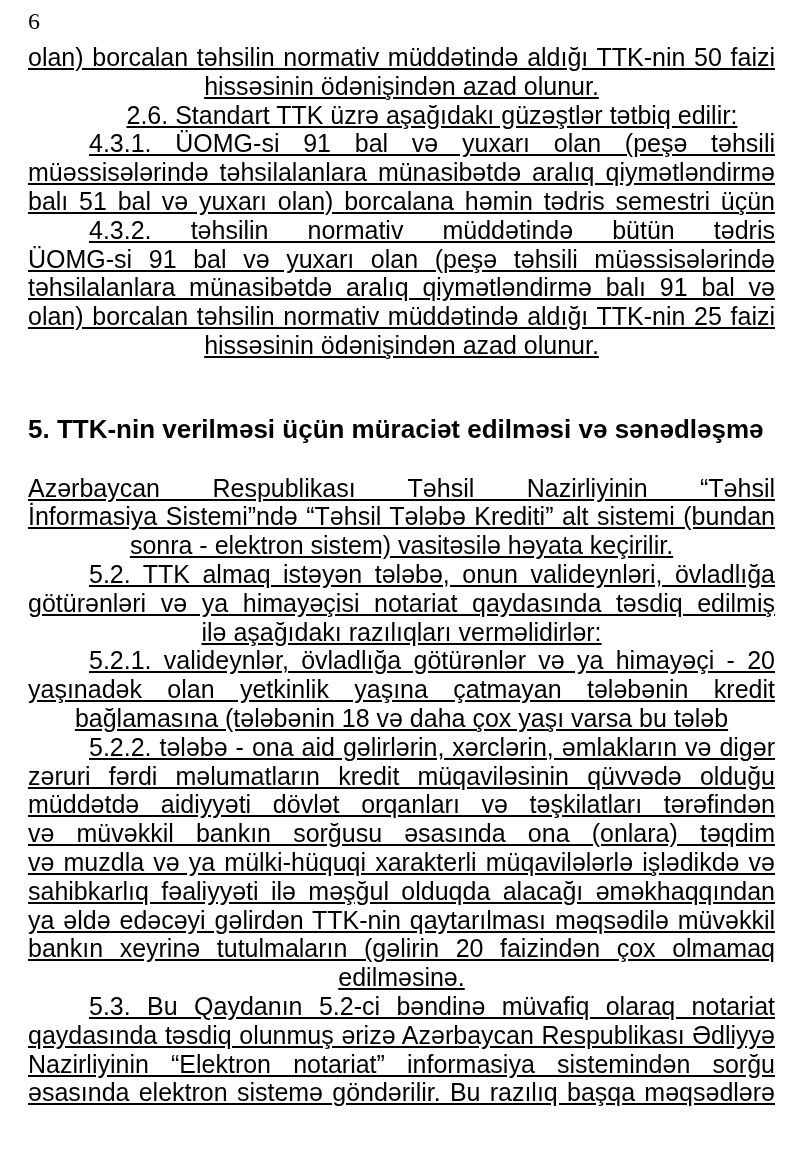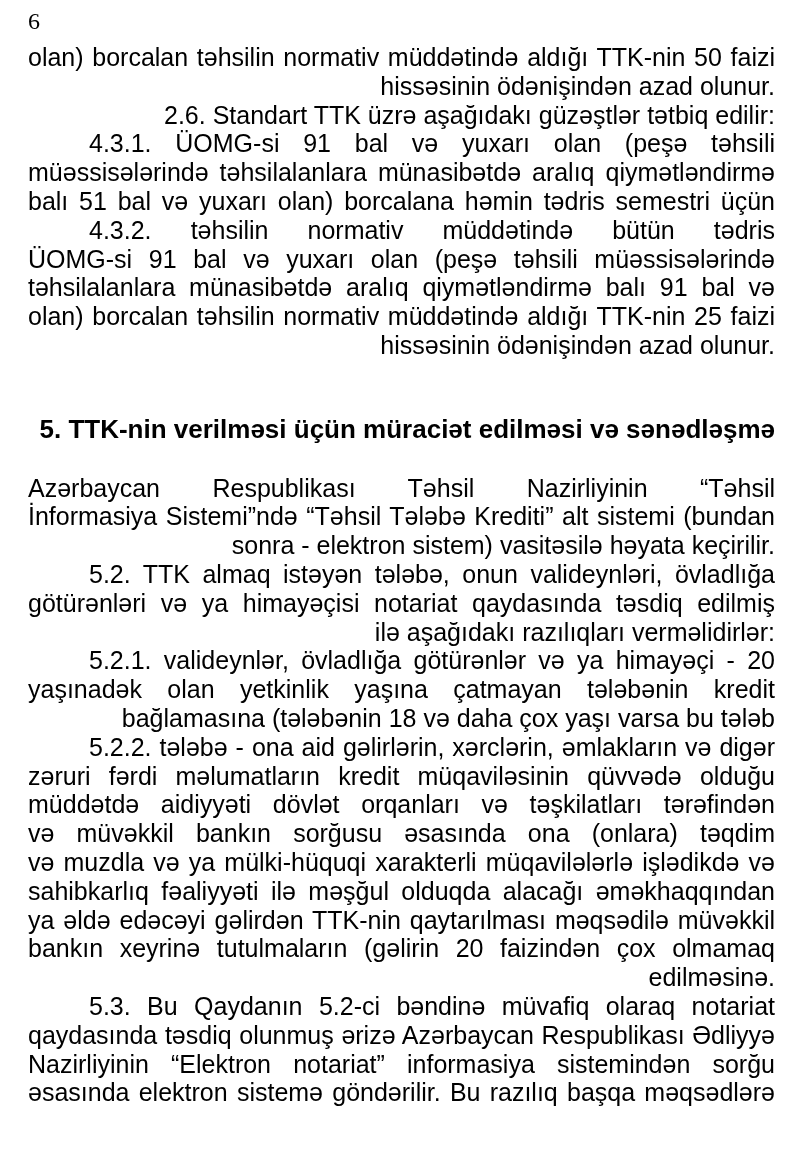--- a/index.html
+++ b/index.html
@@ -23,46 +23,46 @@
     font-family: "Liberation Serif", serif;
     font-size: 24px;
     line-height: 30px;
   }
   .content {
     position: absolute;
     top: 43px;
     left: 28px;
     width: 747px;
   }
-  .paragraph { margin: 0; padding: 0; }
+  .paragraph { margin: 0; padding: 0; text-decoration: underline; }
   .line {
     font-size: 25px;
     line-height: 28.8px;
     height: 28.8px;
     overflow: hidden;
-    text-align: right;
+    text-align: center;
   }
   .line.just {
     text-align: justify;
     text-align-last: justify;
   }
   
   .line.just::after {
     content: "";
     display: inline-block;
     width: 100%;
     height: 0;
   }
   .line.first-indent { padding-left: 61px; }
   .heading {
     font-weight: bold;
     font-size: 26px;
     line-height: 28.8px;
     height: 28.8px;
-    text-align: right;
+    text-align: left;
     margin-top: 55px;
     margin-bottom: 30px;
     white-space: nowrap;
   }
 </style>
 </head>
 <body>
 
 <div class="page">
   <div class="pagenum">6</div>

